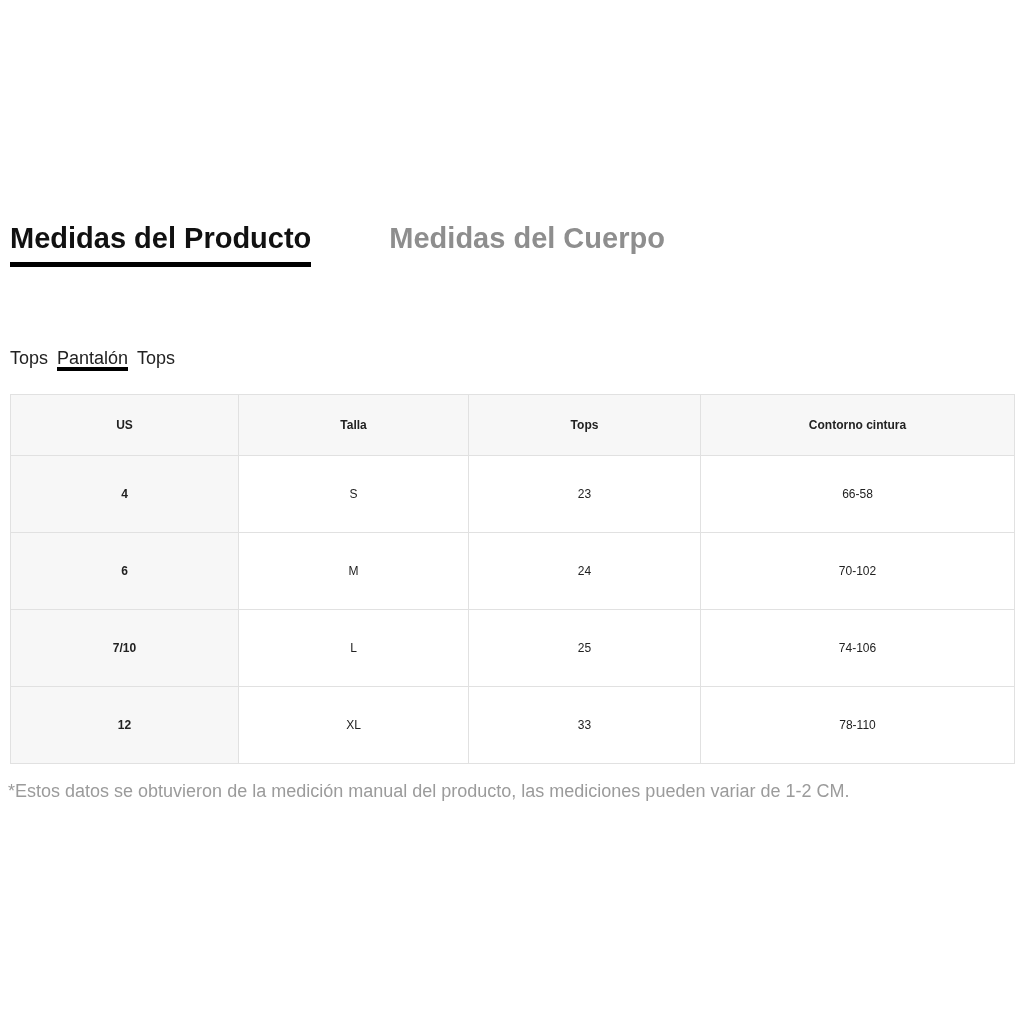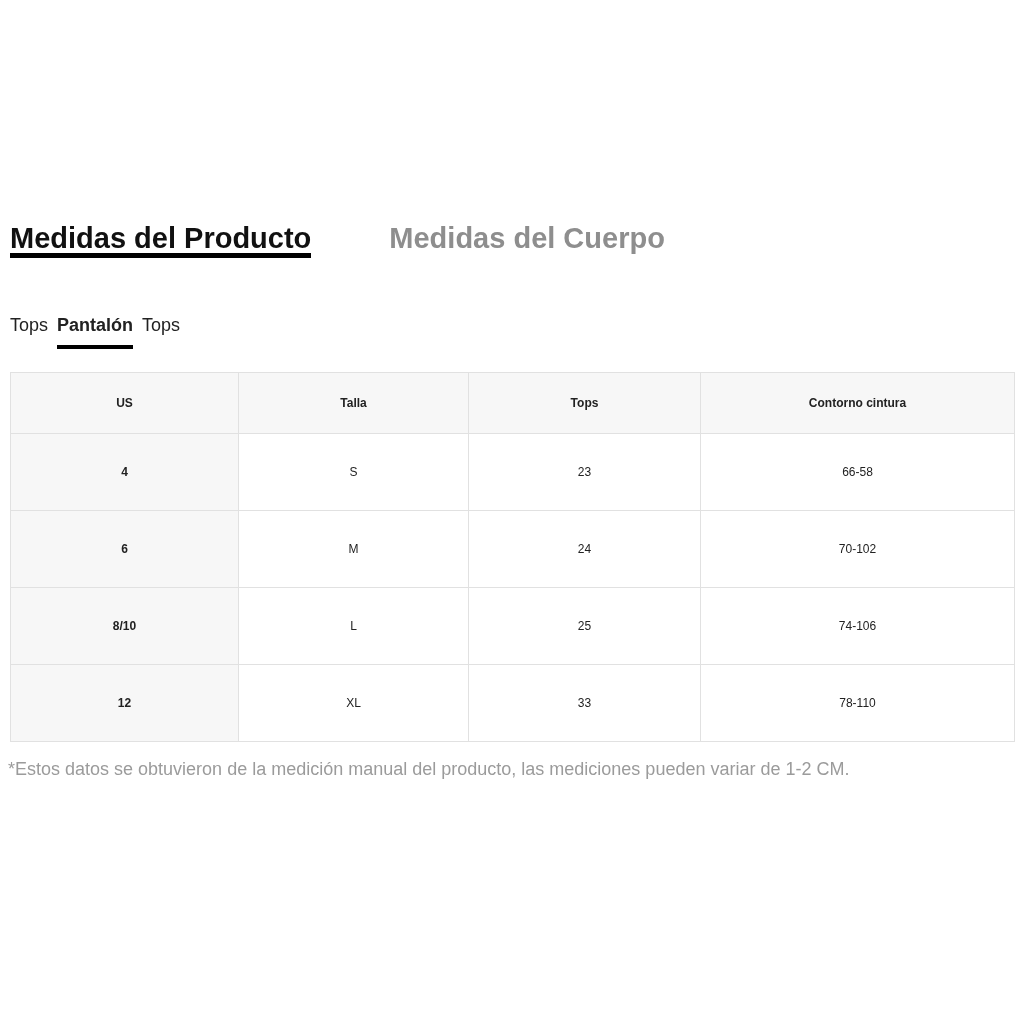--- a/index.html
+++ b/index.html
@@ -29,20 +29,21 @@
   }
   .title {
     font-size: 29px;
     font-weight: 700;
     line-height: 1;
     white-space: nowrap;
     cursor: pointer;
   }
   .title.active {
     color: var(--text-primary, #111111);
+    padding-bottom: 9px;
     border-bottom: 5px solid var(--accent-underline, #000000);
   }
   .title.inactive {
     color: var(--text-muted, #8e8e8e);
   }
 
   
   .subtabs {
     margin-top: 58px;
     display: flex;
@@ -50,23 +51,24 @@
     gap: 9px;
   }
   .subtab {
     font-size: 18px;
     line-height: 1;
     color: #222222;
     white-space: nowrap;
     cursor: pointer;
   }
   .subtab.active {
-    font-weight: 700;
-    padding-bottom: 11px;
+    font-weight: 400;
+    padding-bottom: 0;
     border-bottom: 4px solid var(--accent-underline, #000000);
+    margin-top: 24px;
   }
 
   
   table.size-table {
     margin-top: 23px;
     border-collapse: collapse;
     width: 1004px;
     table-layout: fixed;
   }
   .size-table th,
@@ -139,21 +141,21 @@
         <td>23</td>
         <td>66-58</td>
       </tr>
       <tr>
         <td class="rowhead">6</td>
         <td>M</td>
         <td>24</td>
         <td>70-102</td>
       </tr>
       <tr>
-        <td class="rowhead">8/10</td>
+        <td class="rowhead">7/10</td>
         <td>L</td>
         <td>25</td>
         <td>74-106</td>
       </tr>
       <tr>
         <td class="rowhead">12</td>
         <td>XL</td>
         <td>33</td>
         <td>78-110</td>
       </tr>

